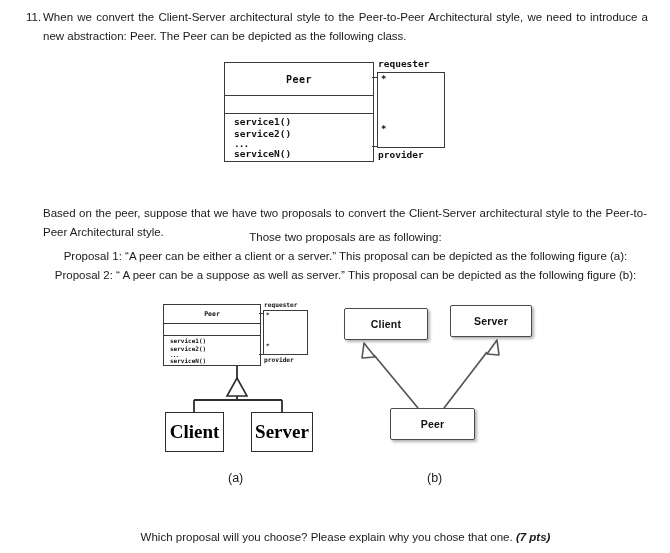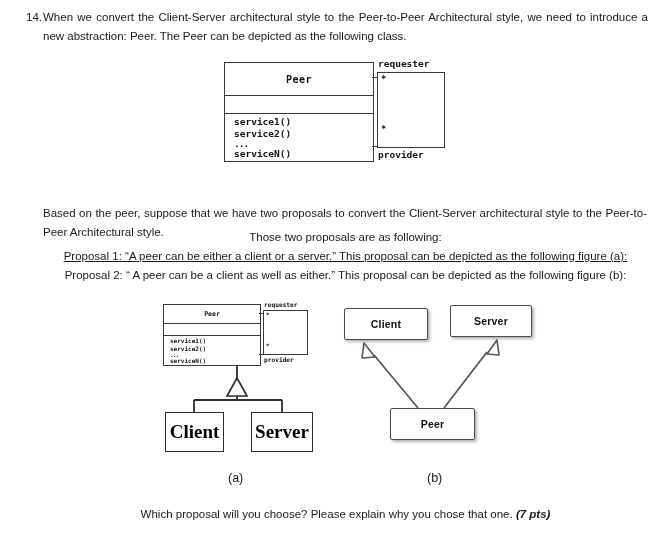--- a/index.html
+++ b/index.html
@@ -42,23 +42,23 @@
     position: absolute;
     left: 43px;
     width: 605px;
     font-size: 11.5px;
     line-height: 19px;
     text-align: center;
   }
   .para.justify { text-align: justify; }
   .p1 { top: 204px; width: 604px; }
   .p2 { top: 228px; }
-  .p3 { top: 247px; text-decoration: underline; }
+  .p3 { top: 247px; }
   .p4 { top: 266px; }
-  .p5 { top: 505px; }
+  .p5 { top: 528px; }
   .ital { font-style: italic; font-weight: bold; }
 
   
   .uml-box {
     position: absolute;
     box-sizing: border-box;
     background: #ffffff;
     border: 1.5px solid #3a3a3a;
   }
   .mono {
@@ -192,21 +192,21 @@
     position: absolute;
     left: 0; top: 0;
     overflow: visible;
     pointer-events: none;
   }
 </style>
 </head>
 <body>
 
 <div class="q-item">
-  <div class="q-num">14.</div>
+  <div class="q-num">11.</div>
   <div class="q-body">When we convert the Client-Server architectural style to the Peer-to-Peer Architectural style, we need to introduce a new abstraction: Peer. The Peer can be depicted as the following class.</div>
 </div>
 
 <div id="diagram-peer-class">
 
   <div class="uml-box" id="d1-class">
     <div id="d1-name" class="mono">Peer</div>
     <div id="d1-sep1"></div>
     <div id="d1-attrs"></div>
     <div id="d1-sep2"></div>
@@ -224,21 +224,21 @@
 
   <div id="d1-req-label" class="mono">requester</div>
   <div id="d1-prov-label" class="mono">provider</div>
   <div id="d1-star-top" class="mono">*</div>
   <div id="d1-star-bot" class="mono">*</div>
 </div>
 
 <div class="para p1 justify">Based on the peer, suppose that we have two proposals to convert the Client-Server architectural style to the Peer-to-Peer Architectural style.</div>
 <div class="para p2">Those two proposals are as following:</div>
 <div class="para p3">Proposal 1: “A peer can be either a client or a server.” This proposal can be depicted as the following figure (a):</div>
-<div class="para p4">Proposal 2: “ A peer can be a client as well as either.” This proposal can be depicted as the following figure (b):</div>
+<div class="para p4">Proposal 2: “ A peer can be a suppose as well as server.” This proposal can be depicted as the following figure (b):</div>
 <div class="para p5"><span>Which proposal will you choose? Please explain why you chose that one.</span> <span class="ital">(7 pts)</span></div>
 
 <div id="figure-a">
 
   <div class="uml-box" id="a-class">
     <div id="a-name" class="mono">Peer</div>
     <div id="a-sep1"></div>
     <div id="a-sep2"></div>
     <div id="a-ops" class="mono">
       <div>service1()</div>

